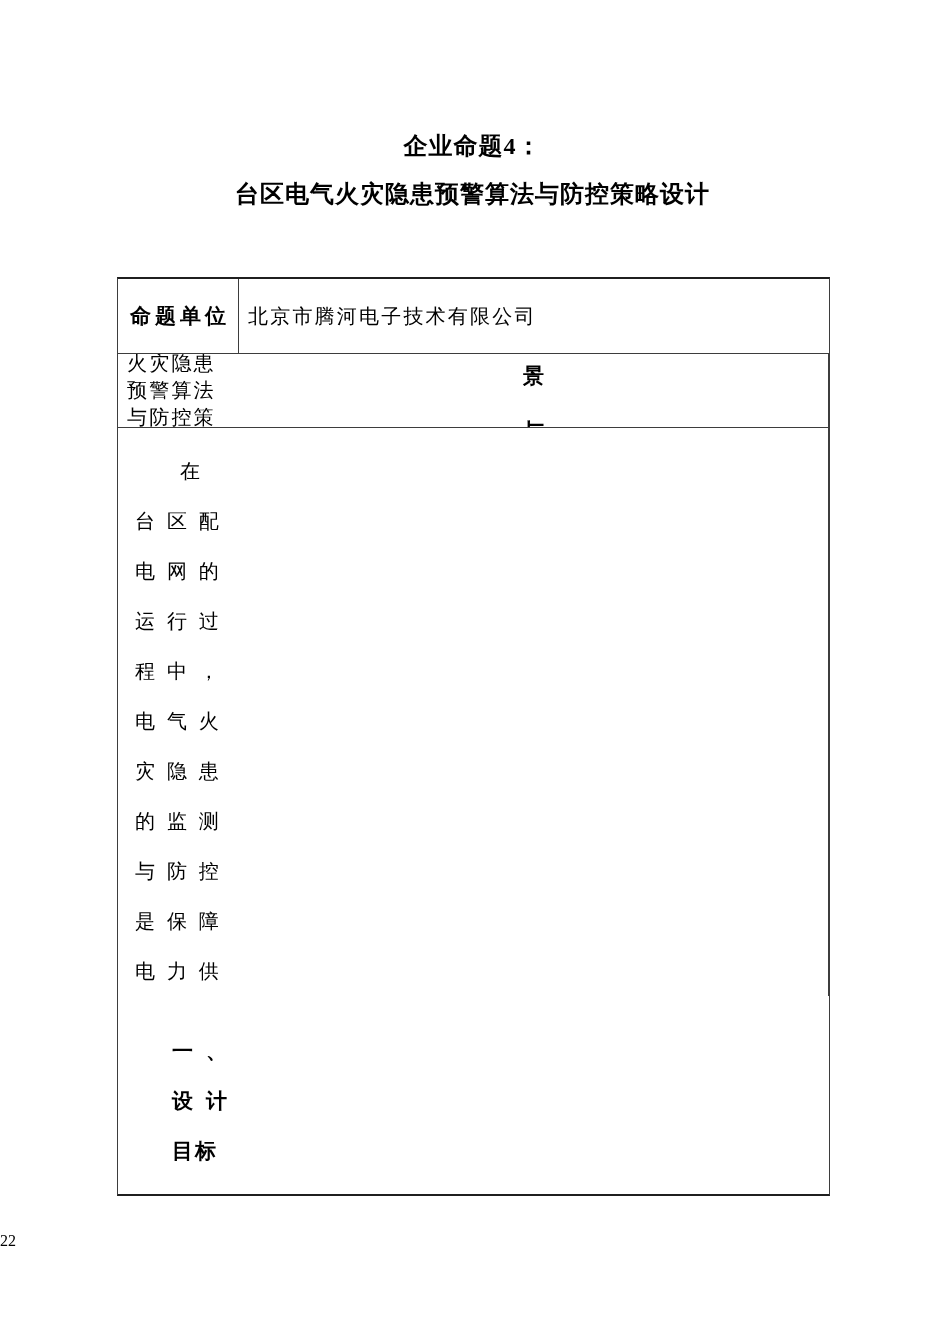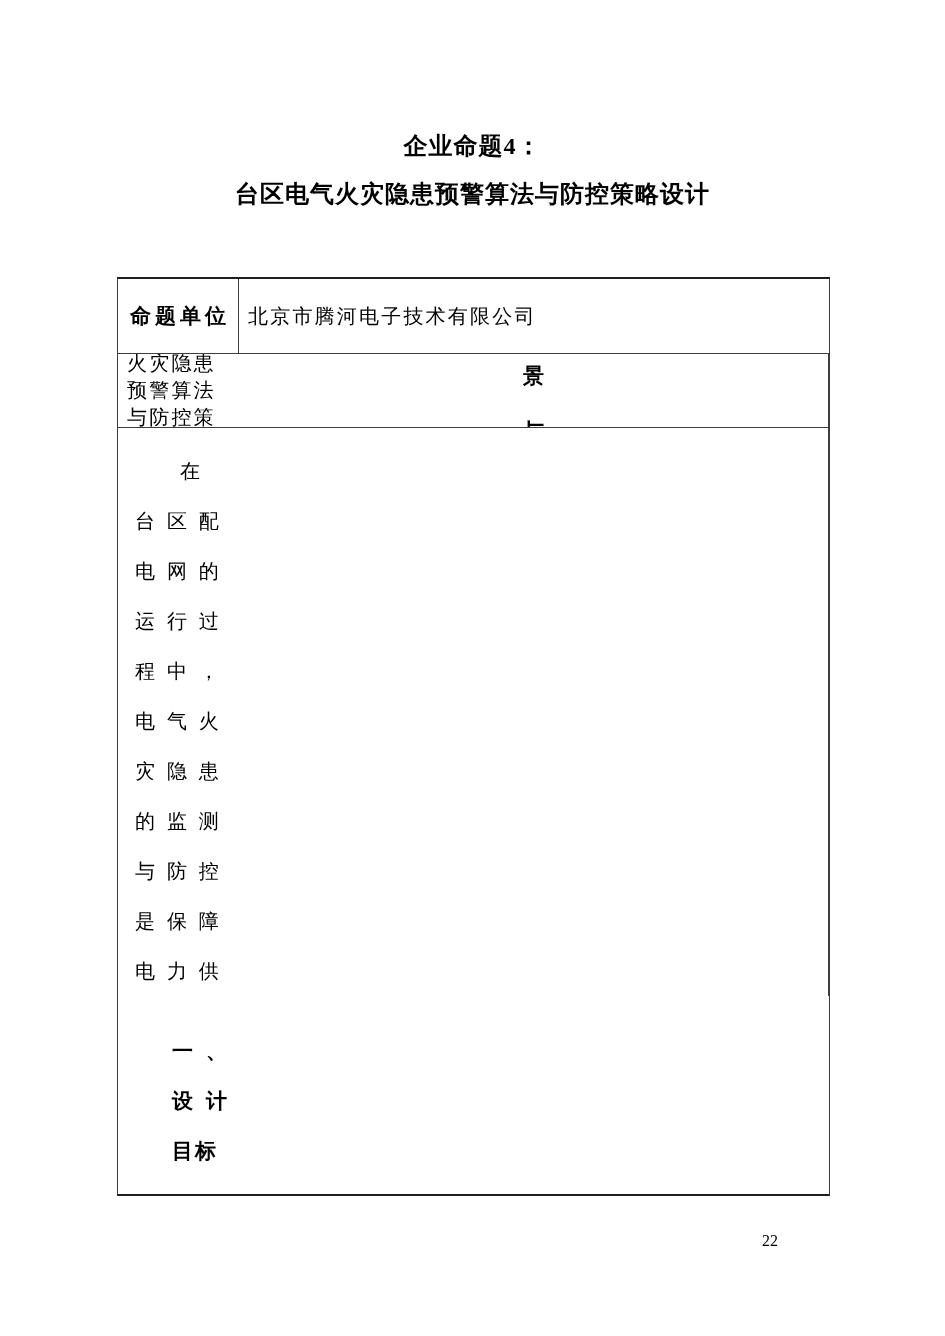--- a/index.html
+++ b/index.html
@@ -107,21 +107,21 @@
   .goals-body {
     margin-top: 15px;
   }
 
   
   .page-number {
     position: absolute;
     top: 1232px;
     left: 0;
     width: 778px;
-    text-align: right;
+    text-align: left;
     font-size: 16px;
     color: #000000;
   }
 </style>
 </head>
 <body>
 
 <div class="page">
 
   <div class="doc-title">

